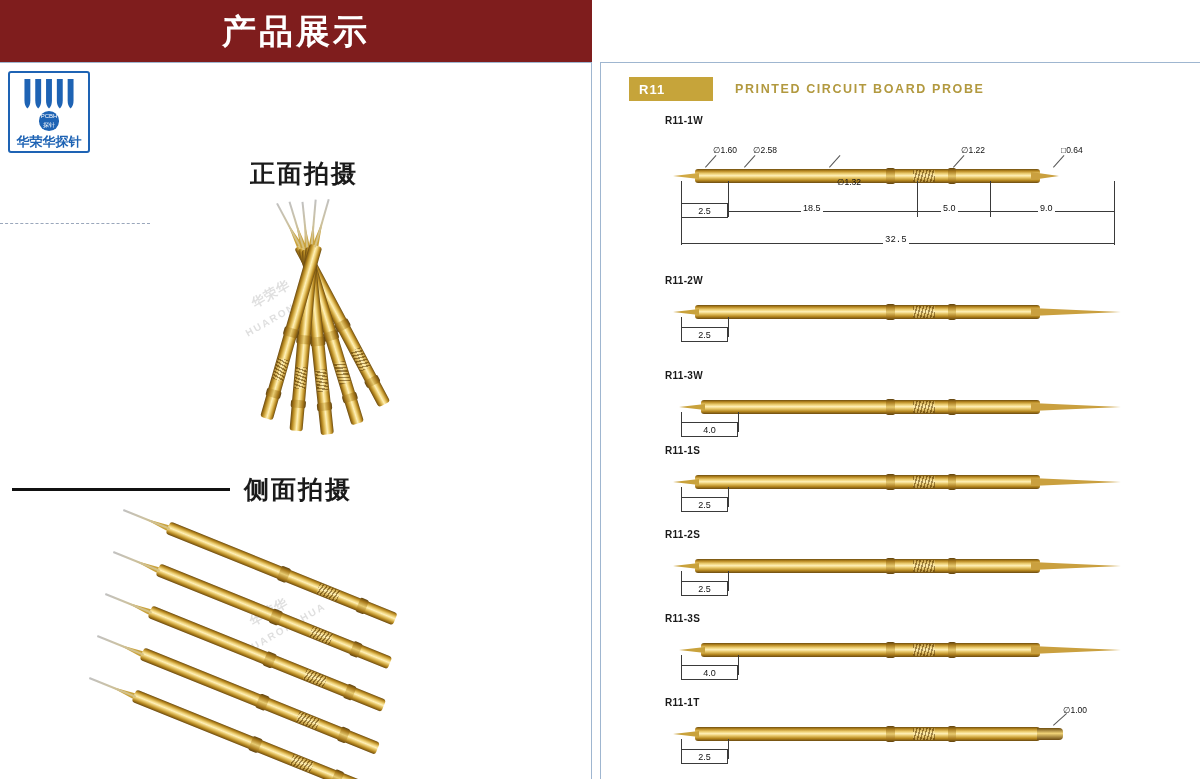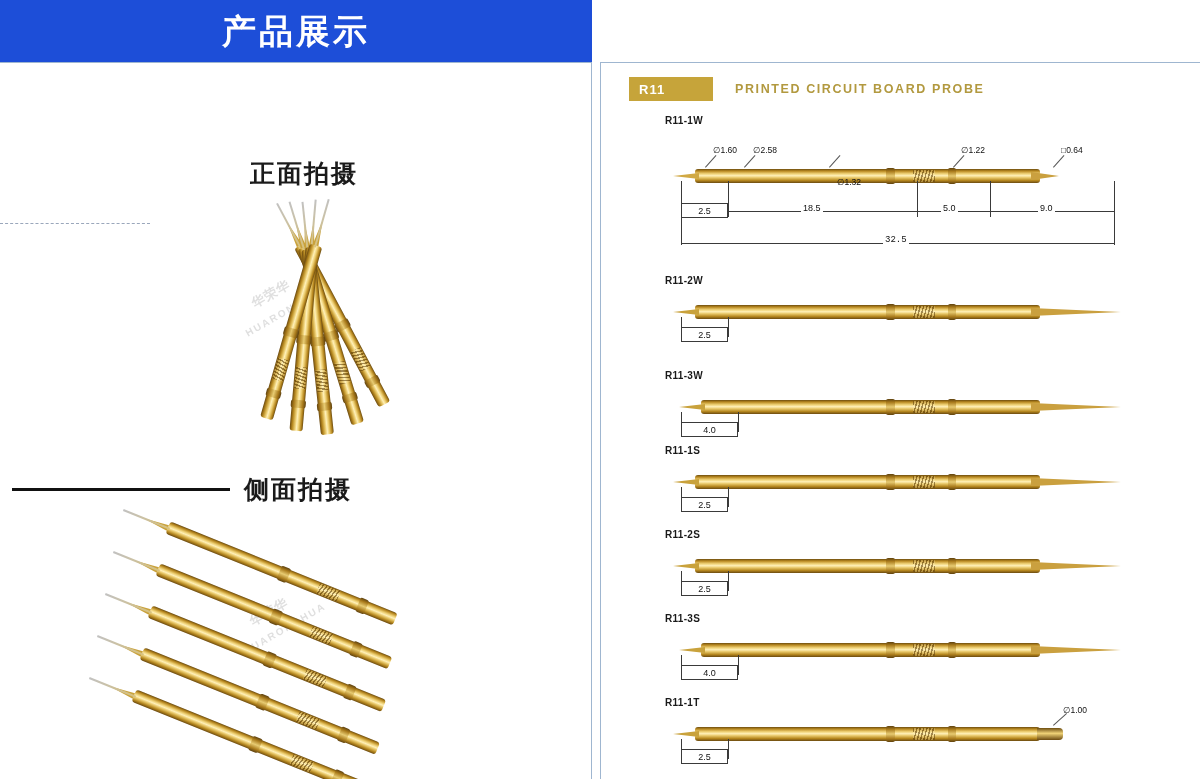--- a/index.html
+++ b/index.html
@@ -13,21 +13,21 @@
   #page {
     position: relative;
     width: 1200px; height: 779px;
     background: #ffffff;
   }
   
   .top-bar {
     position: absolute;
     top: 0;
     height: 62px;
-    background: #1d4ed8;
+    background: #7f1d1d;
     color: #ffffff;
     display: flex;
     align-items: center;
     justify-content: center;
   }
   .top-bar .title {
     font-size: 34px;
     font-weight: bold;
     letter-spacing: 3px;
     line-height: 1;
@@ -253,20 +253,31 @@
 
 <div id="page">
 
   <div class="top-bar" id="bar-left">
     <span class="title">产品展示</span>
   </div>
   <div class="bar-gap"></div>
 
   <div class="panel" id="panel-left">
 
+    <div class="logo-box">
+      <svg class="logo-crown" viewBox="0 0 56 34">
+        <path d="M3 2 L9 2 L9 24 Q9 30 6 32 Q3 30 3 24 Z" fill="#1e63b4"></path>
+        <path d="M14 2 L20 2 L20 24 Q20 30 17 32 Q14 30 14 24 Z" fill="#1e63b4"></path>
+        <path d="M25 2 L31 2 L31 24 Q31 30 28 32 Q25 30 25 24 Z" fill="#1e63b4"></path>
+        <path d="M36 2 L42 2 L42 24 Q42 30 39 32 Q36 30 36 24 Z" fill="#1e63b4"></path>
+        <path d="M47 2 L53 2 L53 24 Q53 30 50 32 Q47 30 47 24 Z" fill="#1e63b4"></path>
+      </svg>
+      <div class="logo-badge">PCBH探针</div>
+      <div class="logo-text">华荣华探针</div>
+    </div>
 
     <div class="dashed-rule"></div>
     <div class="solid-rule"></div>
 
     <div class="cap" id="cap-front">正面拍摄</div>
     <div class="cap" id="cap-side">侧面拍摄</div>
 
     <div class="watermark" id="wm1">华荣华</div>
     <div class="watermark" id="wm2">HUARONGHUA</div>
     <div class="watermark" id="wm3">华荣华</div>

